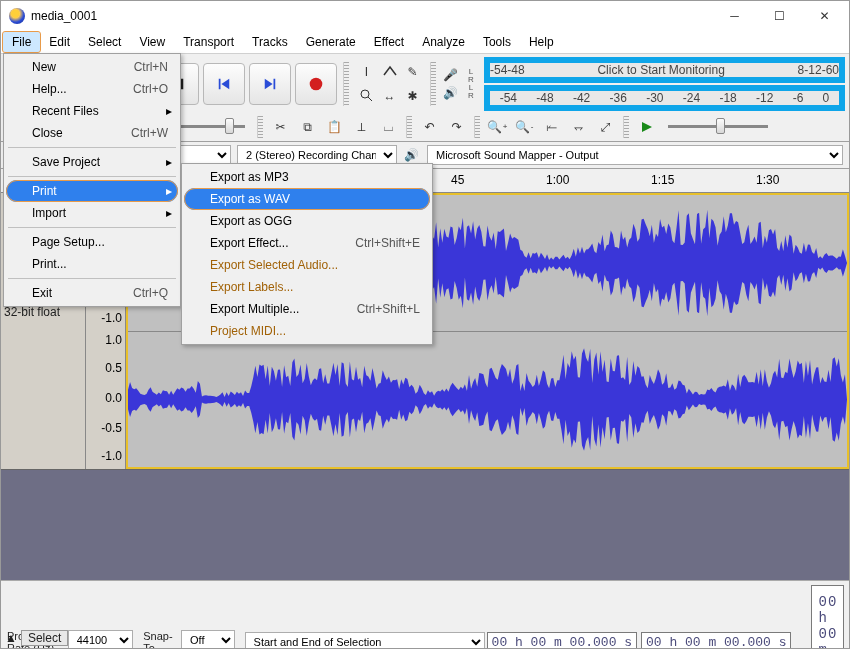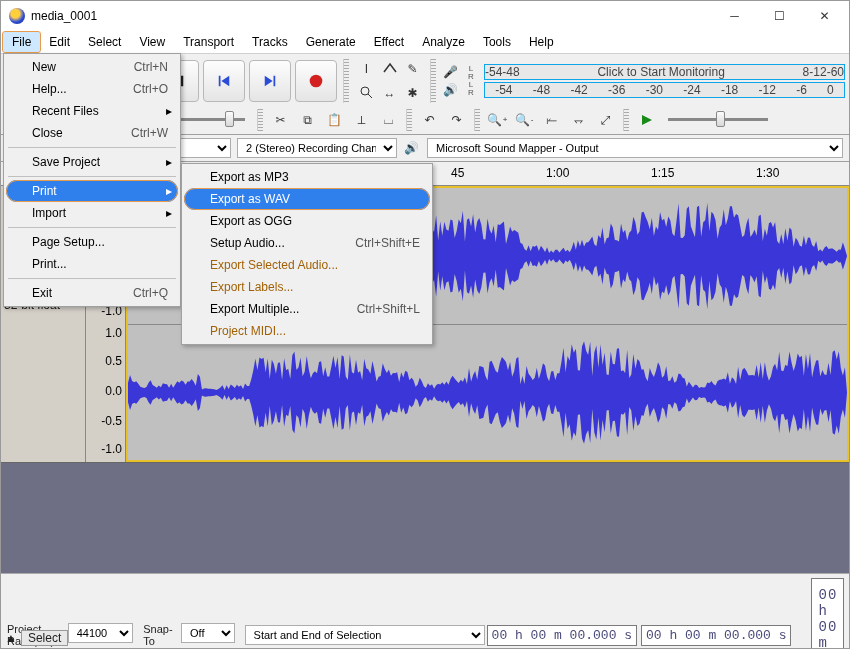--- a/index.html
+++ b/index.html
@@ -9,21 +9,21 @@
 .titlebar .title{flex:1;font-size:12px;color:#000}
 .win-btn{width:45px;height:28px;display:flex;align-items:center;justify-content:center;color:#333}
 .menubar{height:22px;display:flex;align-items:center;padding:0 2px;background:#fff}
 .menubar .mi{padding:3px 9px;border-radius:2px}
 .menubar .mi.open{background:#cde8ff;outline:1px solid #e89b4a}
 .tb-area{background:#f0f0f0;border-top:1px solid #d0d0d0;border-bottom:1px solid #a0a0a0;padding:3px 4px;position:relative}
 .tb-row{display:flex;align-items:center;gap:4px}
 .tb-btn{width:23px;height:23px;border:1px solid transparent;display:flex;align-items:center;justify-content:center;color:#333;background:#f0f0f0}
 .tb-btn.big{width:42px;height:42px;border:1px solid #b8b8b8;background:linear-gradient(#fdfdfd,#e5e5e5);border-radius:4px}
 .vgrip{width:6px;height:44px;background:repeating-linear-gradient(#aaa 0 1px,transparent 1px 3px);margin:0 2px;border-left:1px solid #ccc}
-.meter{flex:1;height:18px;background:#e8e8e8;border:1px solid #0ea5e9;position:relative;font-family:monospace;font-size:10px;color:#444;display:flex;align-items:center;justify-content:space-around;margin-left:4px}
+.meter{flex:1;height:18px;background:#e8e8e8;border:6px solid #0ea5e9;position:relative;font-family:monospace;font-size:10px;color:#444;display:flex;align-items:center;justify-content:space-around;margin-left:4px}
 .lr-lbl{font-size:8px;line-height:8px;color:#555;width:10px;text-align:center}
 .dev-row{display:flex;align-items:center;gap:6px;padding:3px 6px;background:#f0f0f0;border-bottom:1px solid #a0a0a0}
 select,.sel{background:#fff;border:1px solid #adadad;height:20px;padding:1px 4px;font-size:11px}
 .slider{width:80px;height:3px;background:#888;position:relative;margin:0 6px}
 .slider .thumb{position:absolute;width:9px;height:16px;background:linear-gradient(#fcfcfc,#d8d8d8);border:1px solid #888;border-radius:2px;top:-7px}
 .timeline{height:24px;background:#f0f0f0;border-bottom:1px solid #888;position:relative;font-family:monospace;font-size:11px}
 .timeline .tick{position:absolute;top:4px}
 .track-area{display:flex;background:#c3c3c3;border-bottom:1px solid #666}
 .track-info{width:85px;background:#d4d0c8;border-right:1px solid #888;font-size:10px;padding:2px 3px;color:#222}
 .vscale{width:40px;background:#d4d0c8;border-right:1px solid #888;font-family:monospace;font-size:10px;position:relative}
@@ -334,21 +334,21 @@
   <div class="item">
       <span>Export as MP3</span>
     </div>
   <div class="item hl circled">
       <span>Export as WAV</span>
     </div>
   <div class="item">
       <span>Export as OGG</span>
     </div>
   <div class="item">
-      <span>Setup Audio...</span>
+      <span>Export Effect...</span>
       <span class="accel">Ctrl+Shift+E</span>
     </div>
   <div class="item disabled">
       <span>Export Selected Audio...</span>
     </div>
   <div class="item disabled">
       <span>Export Labels...</span>
     </div>
   <div class="item">
       <span>Export Multiple...</span>

